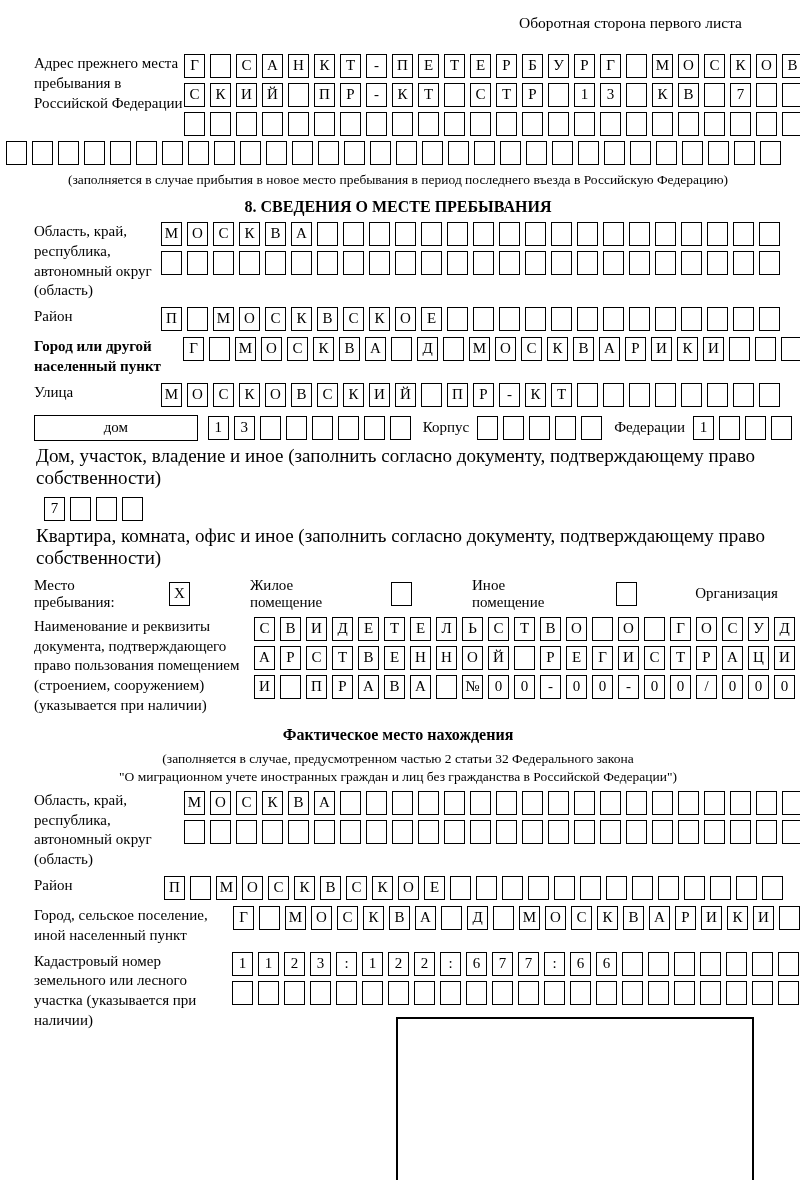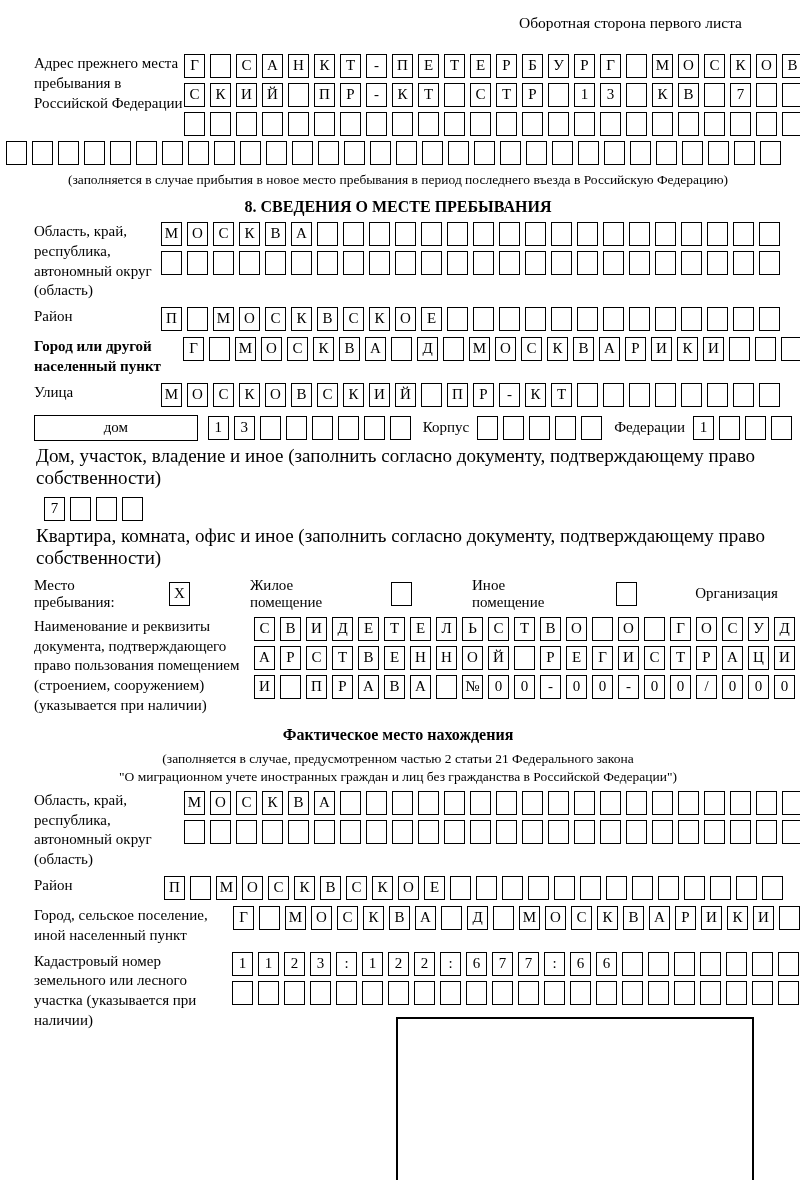--- a/index.html
+++ b/index.html
@@ -420,21 +420,21 @@
           <span class="cell">0</span>
           <span class="cell">/</span>
           <span class="cell">0</span>
           <span class="cell">0</span>
           <span class="cell">0</span>
         </div>
     </div>
   </div>
 
   <div class="sec-title mt10">Фактическое место нахождения</div>
-  <div class="caption-center mt8">(заполняется в случае, предусмотренном частью 2 статьи 21 Федерального закона</div>
+  <div class="caption-center mt8">(заполняется в случае, предусмотренном частью 2 статьи 32 Федерального закона</div>
   <div class="caption-center mt2">"О миграционном учете иностранных граждан и лиц без гражданства в Российской Федерации")</div>
 
   <div class="frow">
     <div class="flabel" style="width:180px;">Область, край, республика, автономный округ (область)</div>
     <div class="cellrows">
       <div class="cells">
           <span class="cell">М</span>
           <span class="cell">О</span>
           <span class="cell">С</span>
           <span class="cell">К</span>

